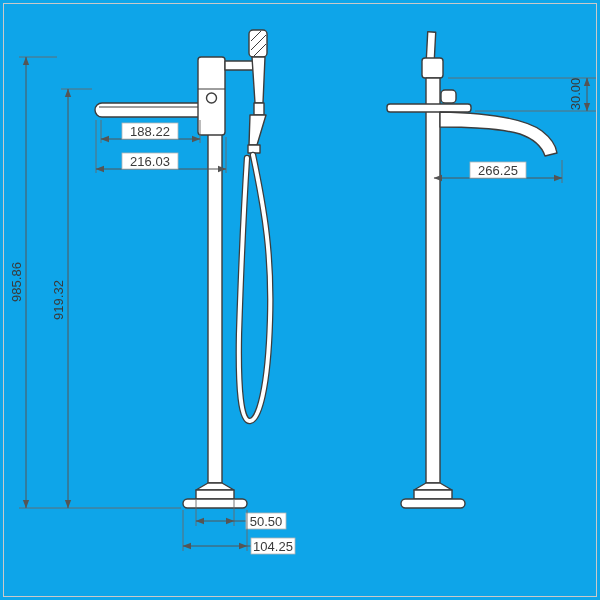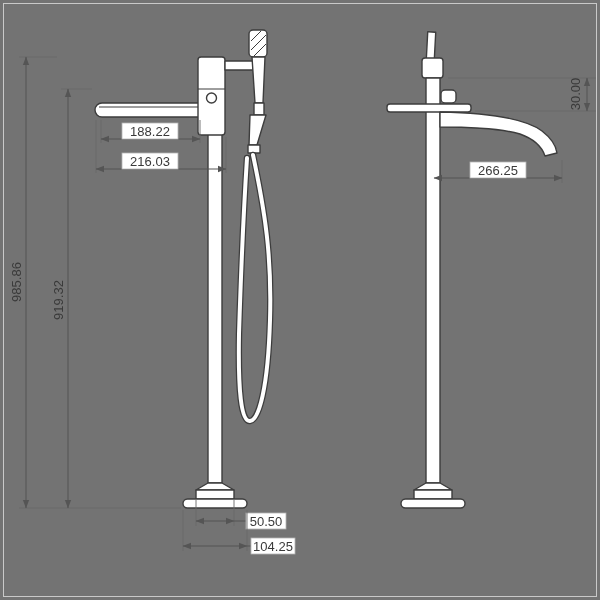--- a/index.html
+++ b/index.html
@@ -1,17 +1,17 @@
 <!DOCTYPE html>
 <html><head>
 <meta charset="utf-8">
 <style>
   html,body{margin:0;padding:0;background:#ffffff;}
   .canvas{
-    width:600px;height:600px;background:#737373;position:relative;
+    width:600px;height:600px;background:#0ea5e9;position:relative;
     font-family:"Liberation Sans", sans-serif;
   }
   svg{display:block;}
   .obj{stroke:#3d3d3d;stroke-width:1.4;fill:#ffffff;stroke-linejoin:round;}
   .obj-thin{stroke:#3d3d3d;stroke-width:1;fill:none;}
   .dim{stroke:#555555;stroke-width:1;fill:none;}
   .ext{stroke:#6a6a6a;stroke-width:0.9;fill:none;}
   .hose-outer{stroke:#3d3d3d;stroke-width:6.5;fill:none;stroke-linecap:round;}
   .hose-inner{stroke:#ffffff;stroke-width:4;fill:none;stroke-linecap:round;}
   .label-box{fill:#ffffff;stroke:#b5b5b5;stroke-width:0.8;}

